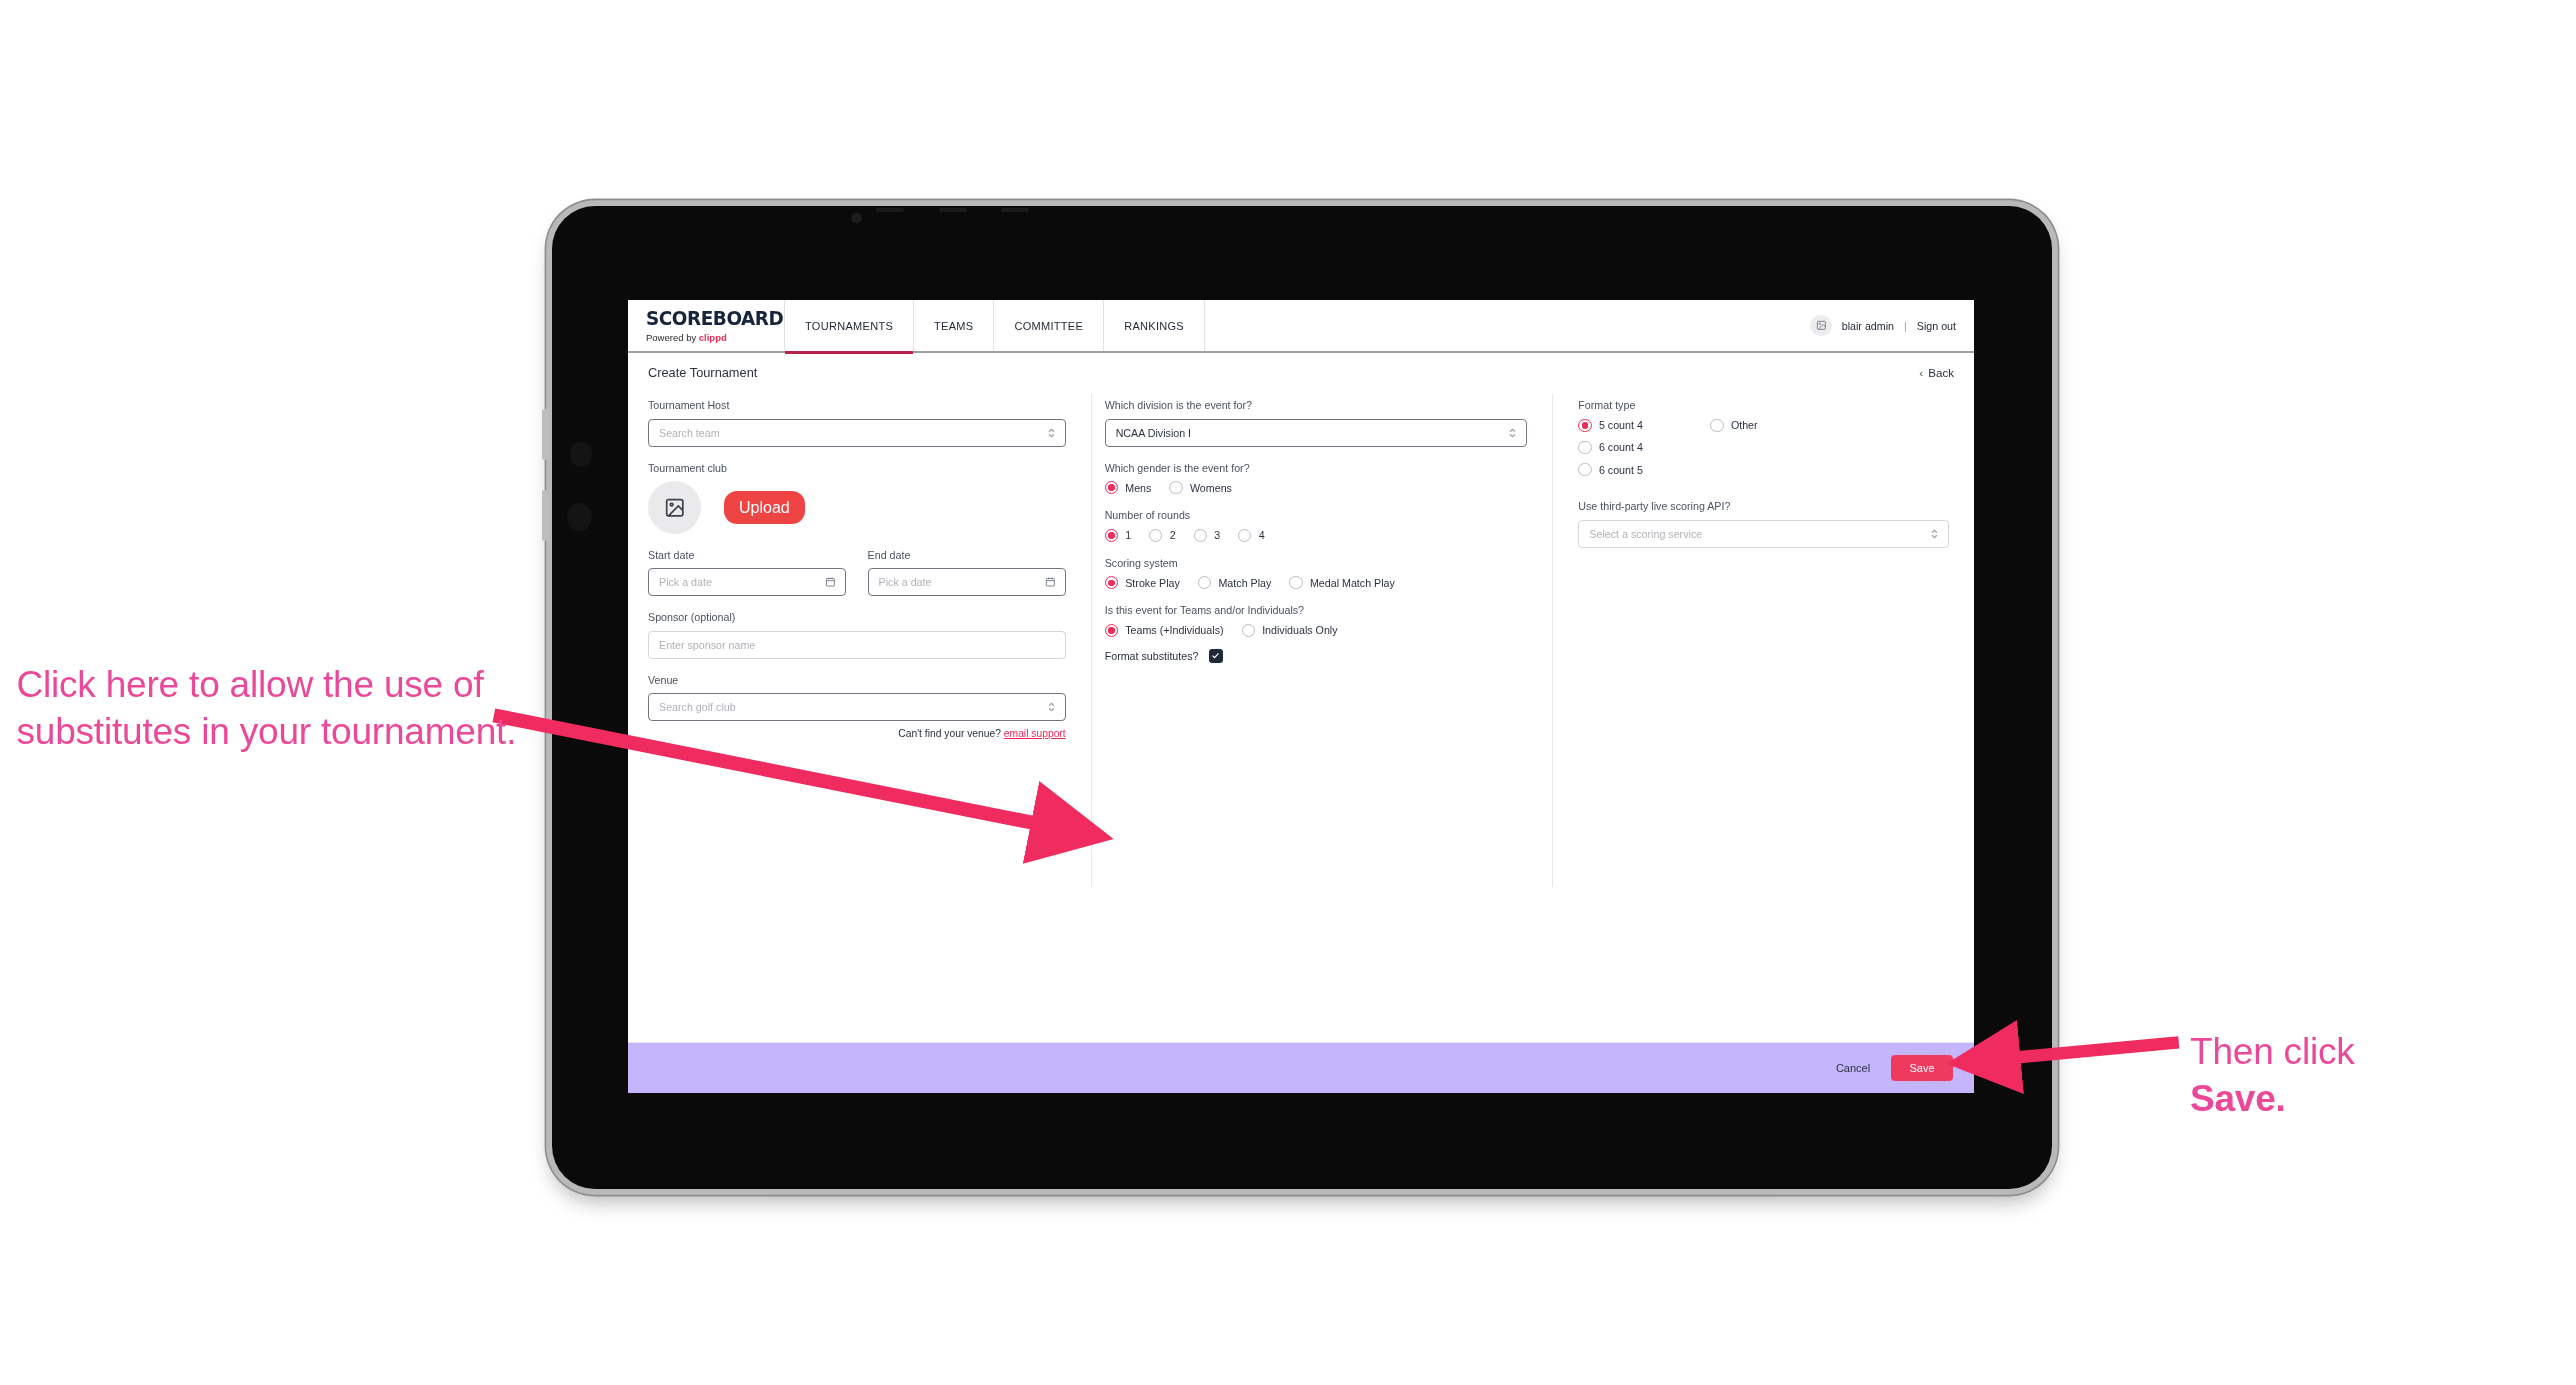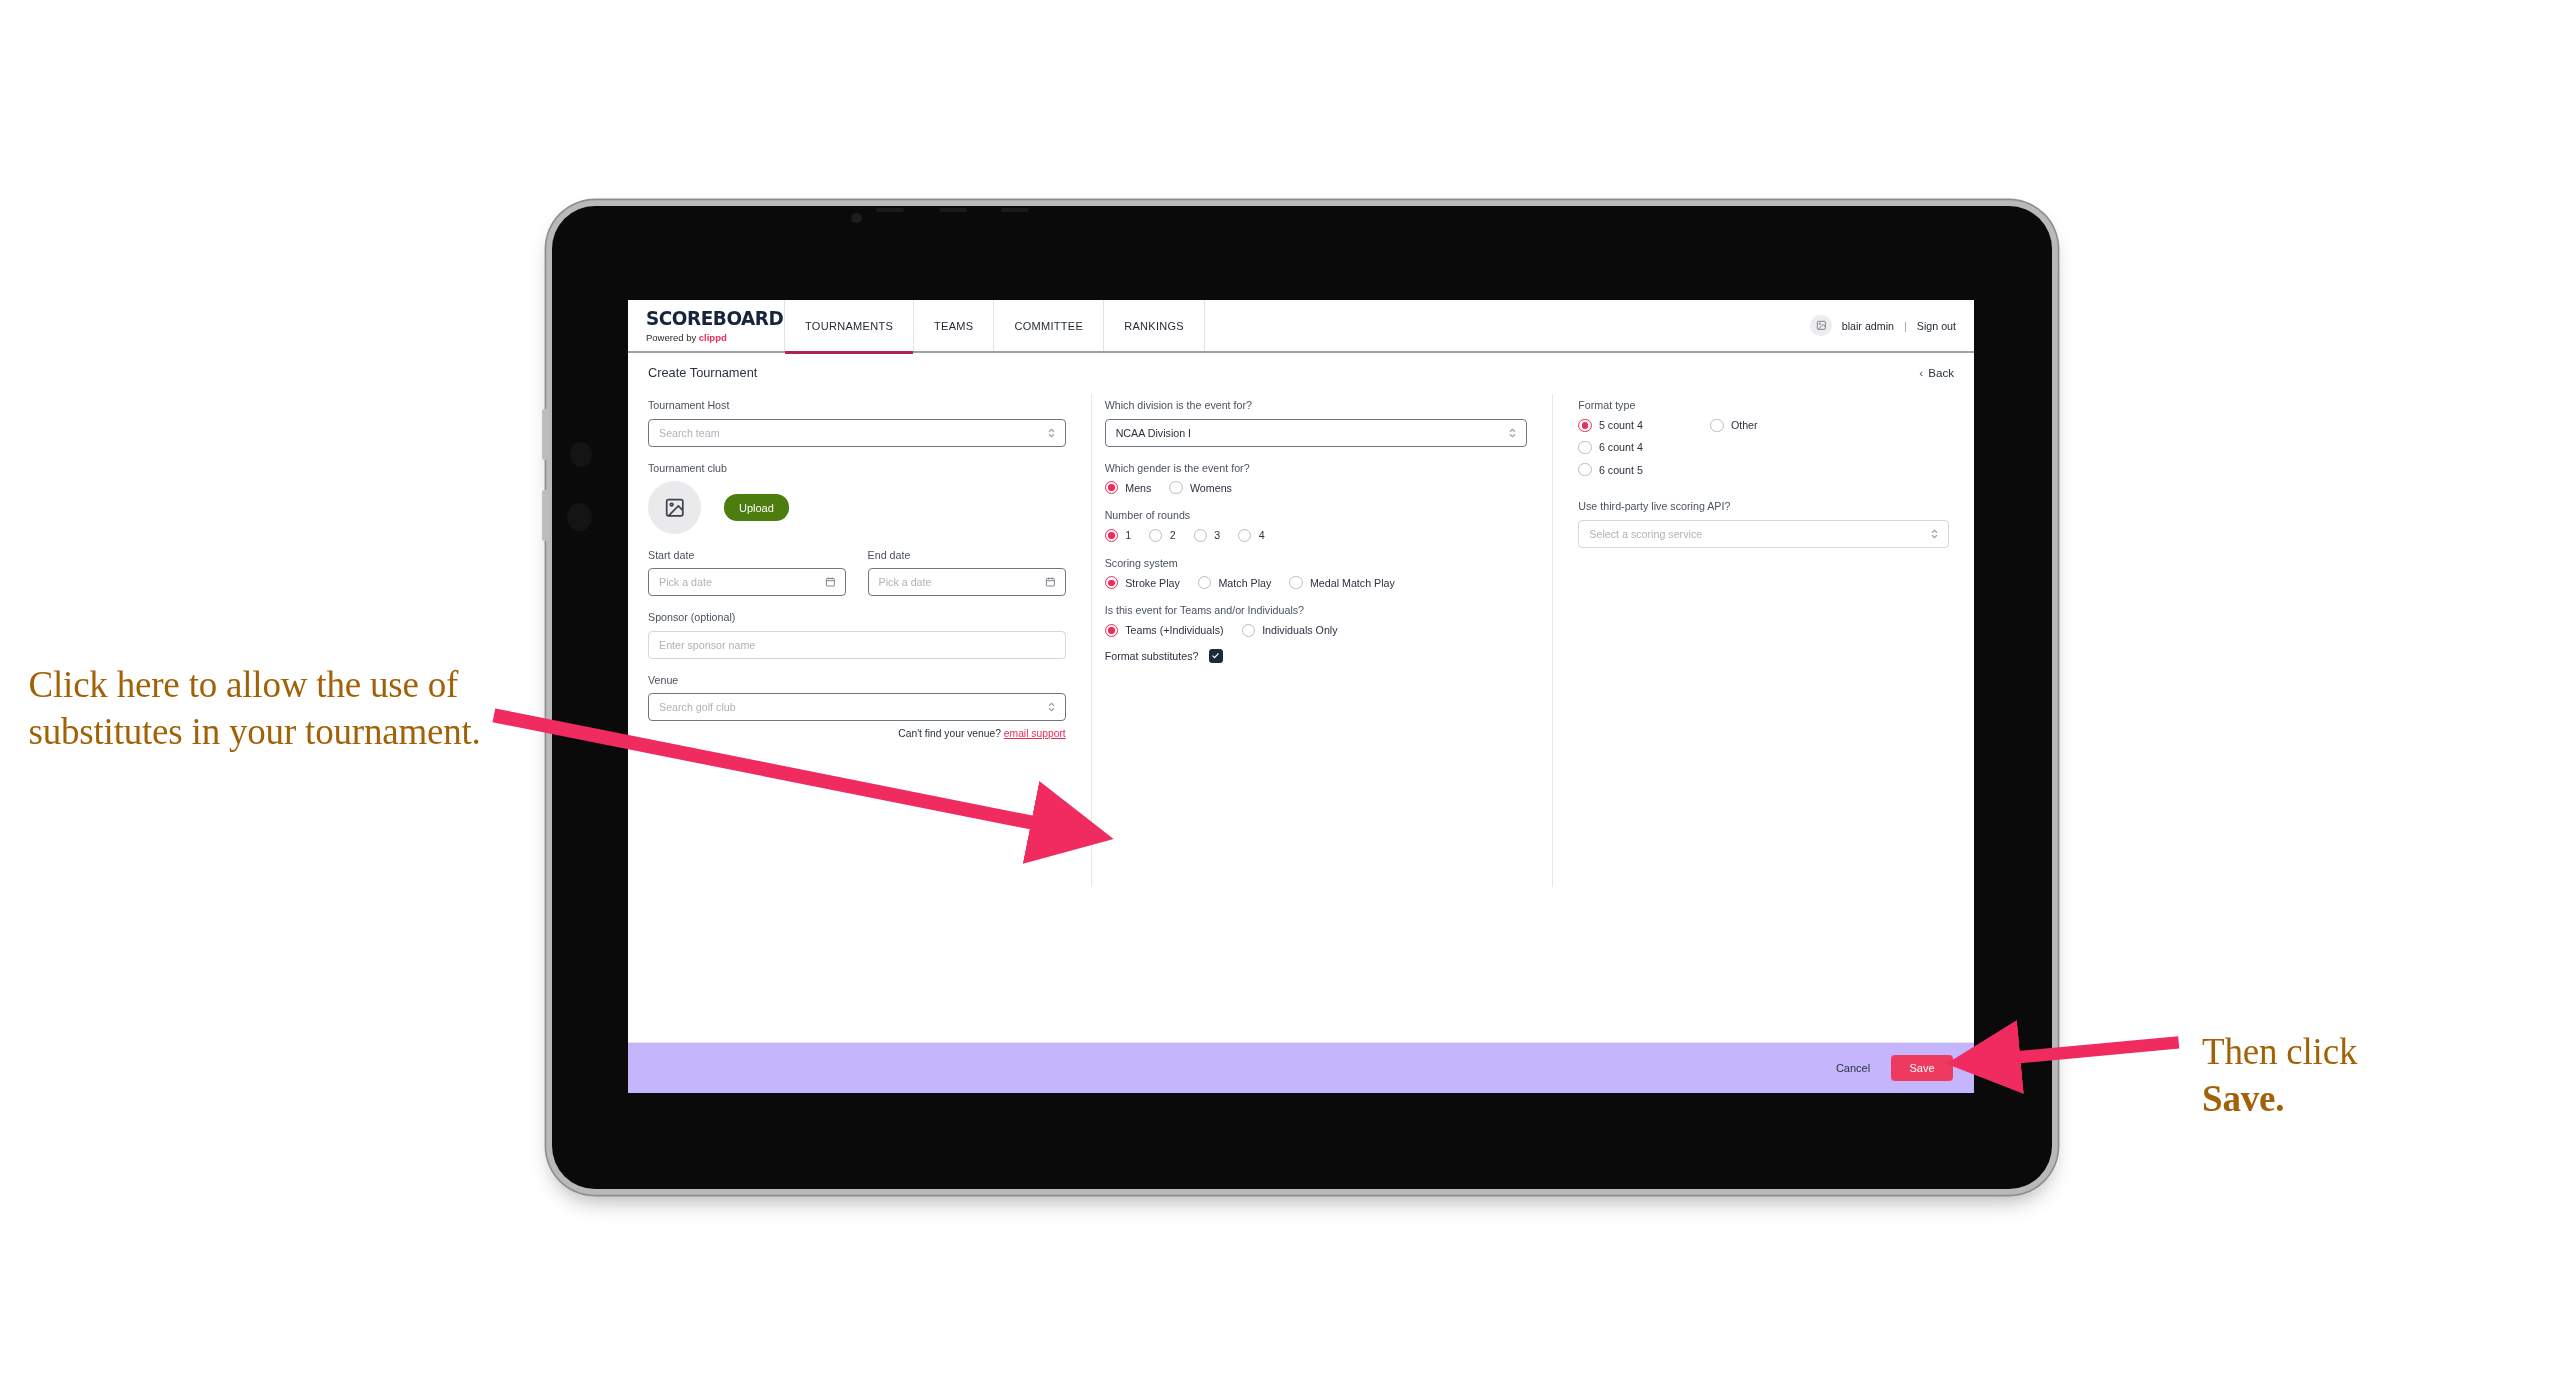--- a/index.html
+++ b/index.html
@@ -119,21 +119,21 @@
   .cal { position:absolute; right: 9px; top:50%; transform: translateY(-50%); width:10.7px; height:10.7px; color:#6f757f; }
 
   
   .logo-row { display:flex; align-items:center; gap: 23px; margin-bottom: 5px; }
   .logo-circle {
     width: 53px; height: 53px; border-radius:50%; background:#eaeaec;
     display:flex; align-items:center; justify-content:center;
   }
   .logo-circle svg { width:21.5px; height:21.5px; color:#3c4250; }
   .upload-btn {
-    background:#4d7c0f; color:#fff; font-size: 11px;
+    background:#ef4444; color:#fff; font-size: 16px;
     padding: 7.4px 15px; border-radius:13px; border:0; cursor:pointer;
   }
 
   .date-row { display:flex; gap: 21.5px; }
   .date-col { flex: 1; }
 
   .helper {
     text-align: right; font-size: 10.3px; color:#2b3240; margin-top: 6.6px;
   }
   .helper a { color:#ef2b57; text-decoration: underline; cursor:pointer; }
@@ -172,23 +172,23 @@
   .btn-cancel {
     background:none; border:0; font-size:11px; color:#2b3240; cursor:pointer; padding: 6.6px 8.3px;
   }
   .btn-save {
     background:#ef3a60; border:0; color:#fff; font-size:11px;
     padding: 7.4px 18px; border-radius:4.1px; cursor:pointer;
   }
 
   
   .anno {
-    position:absolute; color:#a16207;
-    font-family: Liberation Serif, serif;
-    font-size: 37px; line-height: 1.28; letter-spacing: -0.2px; margin-left: 12px;
+    position:absolute; color:#ec4899;
+    font-family: Liberation Sans, sans-serif;
+    font-size: 37px; line-height: 1.28; letter-spacing: -0.2px;
   }
   .anno-left { left: 16.5px; top: 661px; width: 520px; }
   .anno-right { left: 2190px; top: 1028px; width: 347px; }
   .anno-right .b { font-weight: 700; }
 
   .arrow-svg { position:absolute; left:0; top:0; width:2576px; height:1386px; pointer-events:none; }
 </style>
 </head>
 <body>
 

